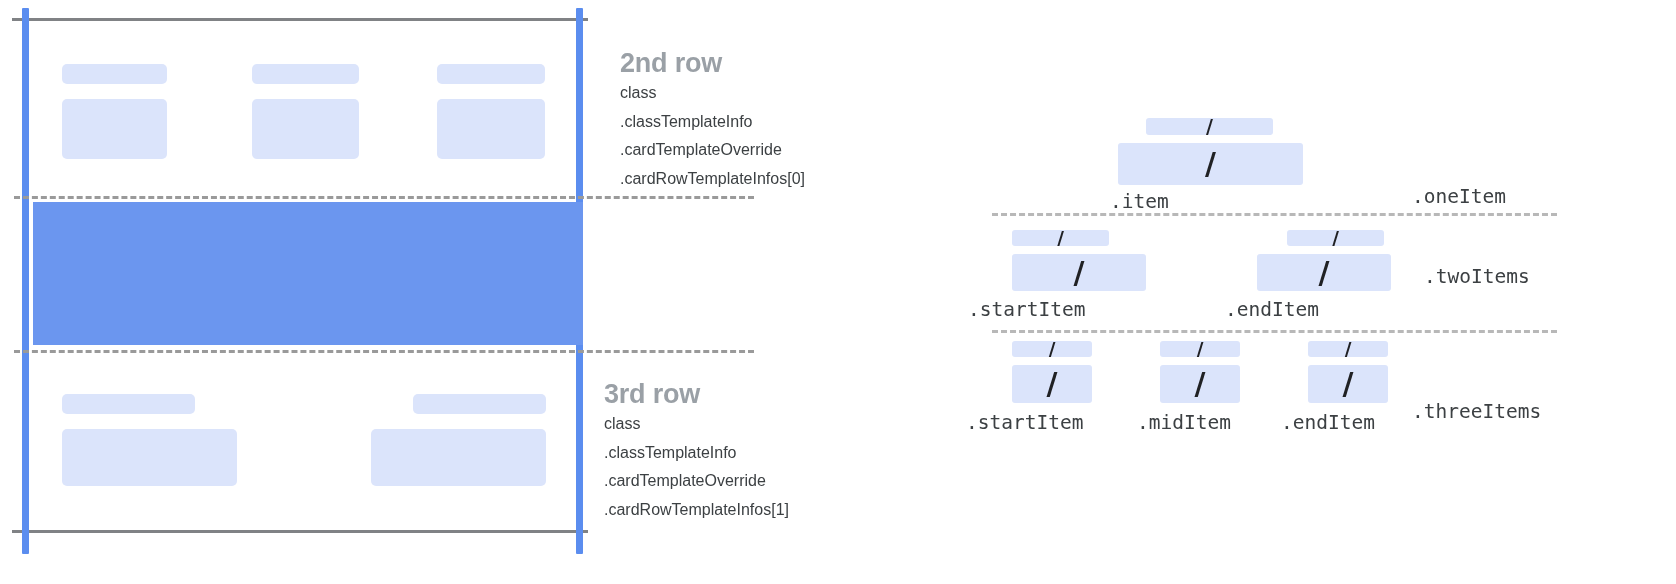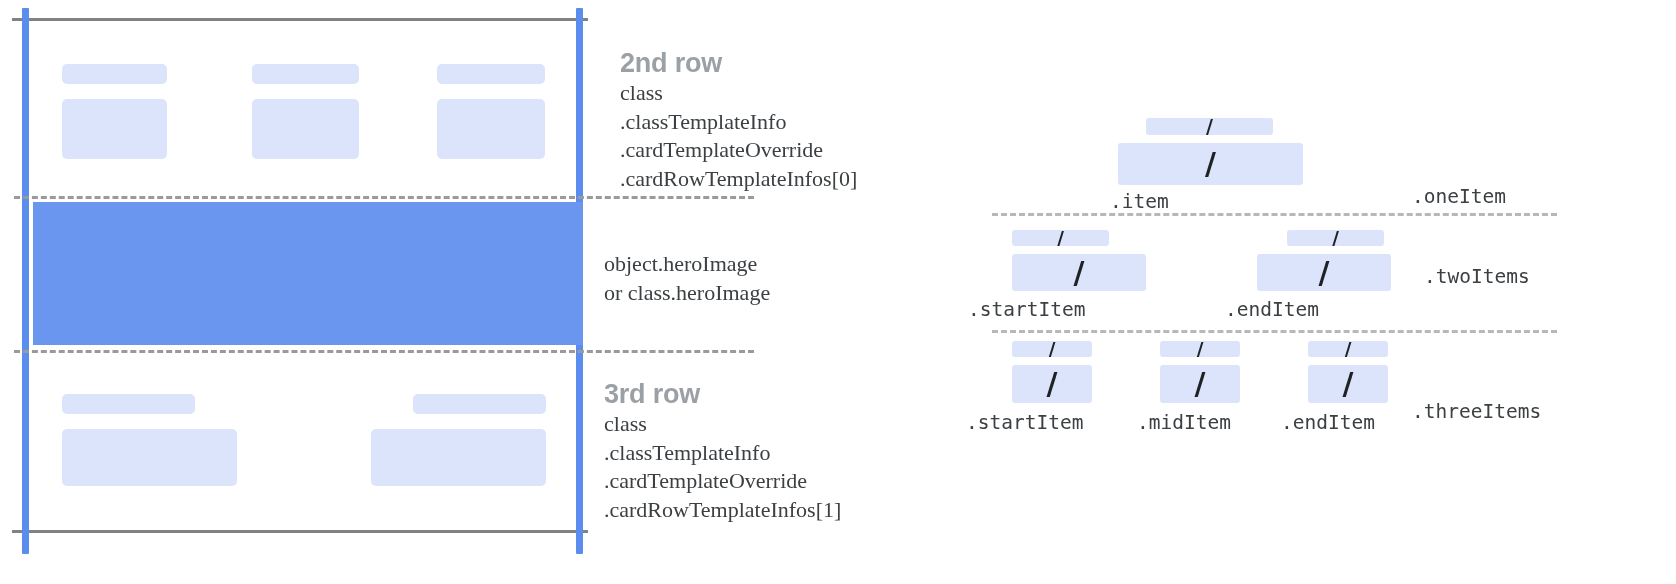--- a/index.html
+++ b/index.html
@@ -50,22 +50,22 @@
   .s3-b2 { left:371px; top:429px; width:175px; height:57px; }
 
   
   .annot { position:absolute; }
   .annot-title {
     font-family:"Liberation Sans", sans-serif;
     font-size:27px; font-weight:bold; color:#9aa0a6;
     letter-spacing:-0.2px; line-height:32px;
   }
   .annot-code {
-    font-family:Liberation Serif, serif;
-    font-size:22px; color:#3c4043; line-height:28.6px;
+    font-family:Liberation Sans, sans-serif;
+    font-size:16px; color:#3c4043; line-height:28.6px;
     white-space:pre;
   }
   .a-row2  { left:620px; top:32px;margin-top:15px; }
   .a-hero  { left:604px; top:250px; }
   .a-row3  { left:604px; top:378px; }
 
   
   .diagram { position:absolute; left:960px; top:0; width:716px; height:584px; }
 
   .dg-sep { position:absolute; height:0; border-top:3px dashed #b8b8b8; }
@@ -156,24 +156,20 @@
   </div>
 
   <div class="annot a-row2">
     <div class="annot-title">2nd row</div>
     <div class="annot-code">class
 .classTemplateInfo
 .cardTemplateOverride
 .cardRowTemplateInfos[0]</div>
   </div>
 
-  <div class="annot a-hero">
-    <div class="annot-code">object.heroImage
-or class.heroImage</div>
-  </div>
 
   <div class="annot a-row3">
     <div class="annot-title">3rd row</div>
     <div class="annot-code">class
 .classTemplateInfo
 .cardTemplateOverride
 .cardRowTemplateInfos[1]</div>
   </div>
 
   <div class="diagram">

